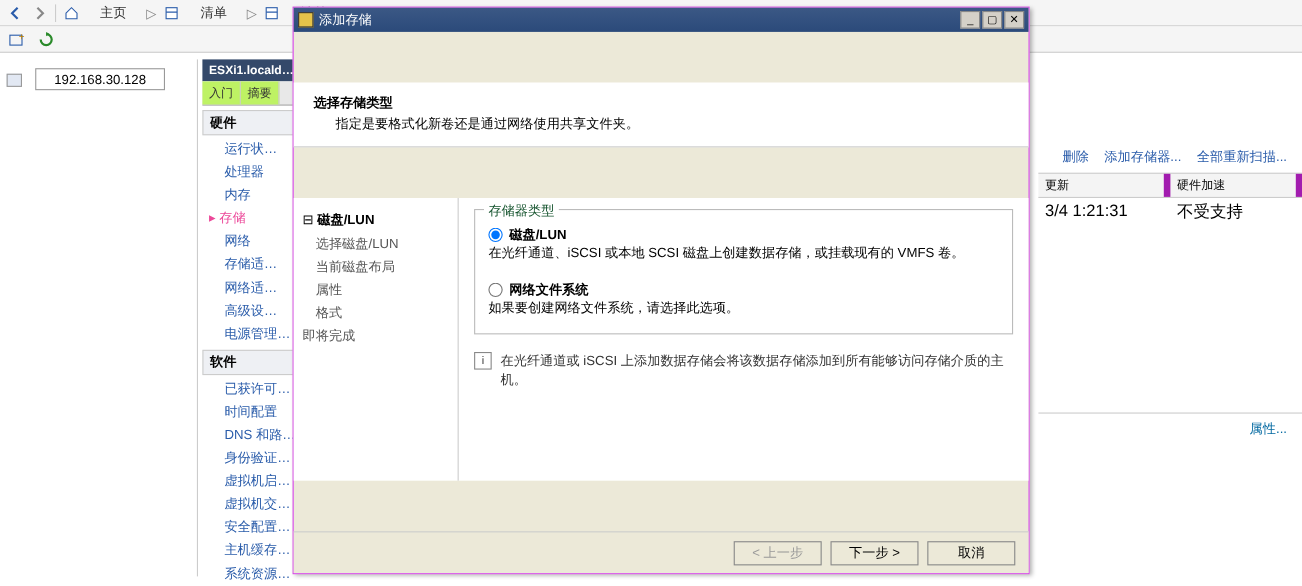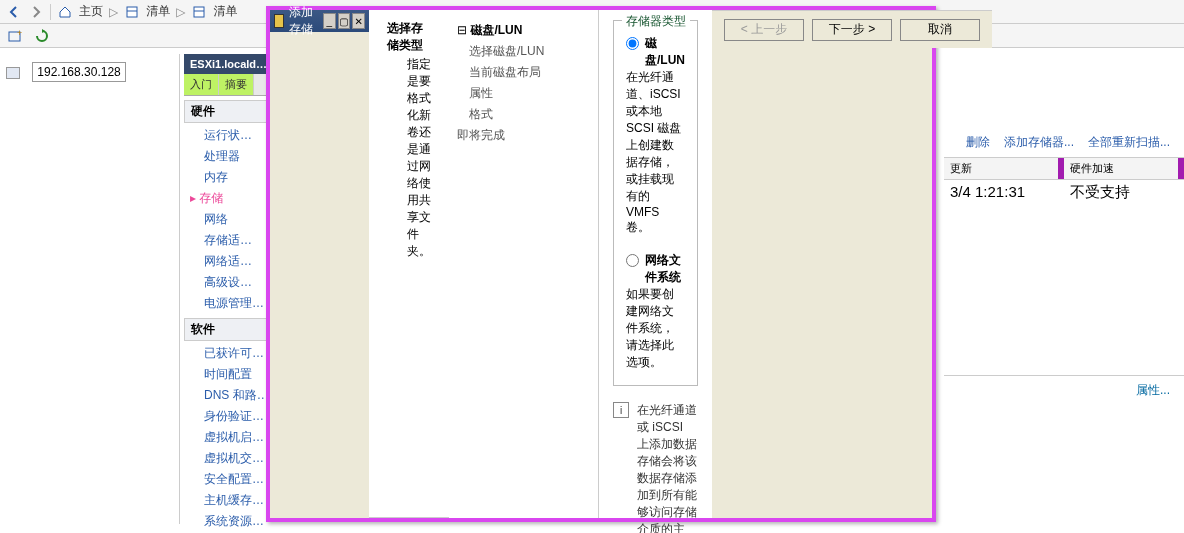--- a/index.html
+++ b/index.html
@@ -3,27 +3,27 @@
 <meta charset="utf-8">
 <style>
 * { box-sizing: border-box; margin: 0; padding: 0; font-family: "Microsoft YaHei", Tahoma, sans-serif; }
 body { background: #fff; width: 1184px; height: 533px; overflow: hidden; position: relative; font-size: 12px; }
 
 
 .toolbar { height: 24px; display: flex; align-items: center; gap: 2px; padding: 2px 4px; background: #f5f5f5; border-bottom: 1px solid #ccc; }
 .tb-btn { width: 20px; height: 18px; display: flex; align-items: center; justify-content: center; cursor: pointer; }
 .tb-sep { width: 1px; height: 16px; background: #ccc; margin: 0 2px; }
 .tb-home { color: #2a5caa; }
-.tb-label { color: #333; margin: 0 2px; }
+.tb-label { color: #333; margin: 0 14px; }
 .tb-arrow { color: #888; margin: 0 2px; }
 .toolbar2 { height: 24px; display: flex; align-items: center; gap: 6px; padding: 2px 6px; background: #f5f5f5; border-bottom: 1px solid #ccc; }
 
 
 .left-panel { position: absolute; left: 0; top: 54px; width: 180px; height: 470px; background: #fff; border-right: 1px solid #ccc; }
-.left-panel .ip-box { margin: 4px 6px; padding: 2px 4px; border: 1px solid #999; background: #fff; display: inline-block; }
+.left-panel .ip-box { margin: 4px 6px; padding: 2px 16px; border: 1px solid #999; background: #fff; display: inline-block; }
 .left-panel .ip-icon { display: inline-block; width: 14px; height: 12px; background: #e2e8f3; border: 1px solid #999; margin-right: 3px; vertical-align: middle; }
 
 
 .mid-panel { position: absolute; left: 184px; top: 54px; width: 85px; height: 374px; background: #fff; }
 .mid-header { background: #34496a; color: #fff; padding: 4px 6px; font-size: 11px; font-weight: bold; }
 .mid-tabs { display: flex; background: #e8e8e8; border-bottom: 1px solid #aaa; }
 .mid-tab { padding: 3px 6px; font-size: 11px; color: #333; background: #bef264; border-right: 1px solid #ccc; }
 .mid-box-hdr { background: #eef0f4; border: 1px solid #ccc; padding: 2px 6px; font-weight: bold; font-size: 12px; margin: 4px 0 2px 0; }
 .mid-item { color: #2a5caa; padding: 2px 6px 2px 20px; font-size: 12px; cursor: pointer; white-space: nowrap; }
 .mid-item.sel { color: #ec4899; }
@@ -33,21 +33,21 @@
 .right-panel { position: absolute; right: 0; top: 54px; width: 240px; height: 470px; background: #fff; }
 .right-links { display: flex; justify-content: flex-end; gap: 14px; padding: 10px 14px 6px; }
 .right-links a { color: #2a5caa; text-decoration: none; cursor: pointer; }
 .tbl-hdr { display: flex; border-top: 1px solid #ccc; border-bottom: 1px solid #ccc; background: #f4f4f4; font-size: 11px; }
 .tbl-hdr div { padding: 3px 6px; border-right: 6px solid #a21caf; flex: 1; }
 .tbl-row { display: flex; font-size: 15px; }
 .tbl-row div { padding: 3px 6px; flex: 1; }
 .prop-link { text-align: right; padding: 6px 14px; color: #0369a1; cursor: pointer; border-top: 1px solid #ccc; margin-top: 170px; }
 
 
-.dialog { position: absolute; left: 266px; top: 6px; width: 670px; height: 516px; border: 4px solid #d946ef; background: #ece9d8; box-shadow: 2px 2px 4px rgba(0,0,0,.3); display: flex; flex-direction: row; }
+.dialog { position: absolute; left: 266px; top: 6px; width: 670px; height: 516px; border: 1px solid #d946ef; background: #ece9d8; box-shadow: 2px 2px 4px rgba(0,0,0,.3); display: flex; flex-direction: column; gap: 46px; }
 .dlg-title { background: linear-gradient(#3b5885, #2b4a7a); color: #fff; height: 22px; display: flex; align-items: center; padding: 0 4px; font-size: 12px; }
 .dlg-title .ticon { width: 14px; height: 14px; background: #e5c34a; border: 1px solid #333; margin-right: 5px; }
 .dlg-title .spacer { flex: 1; }
 .dlg-btn { width: 18px; height: 16px; background: #d4d0c8; border: 1px solid #888; margin-left: 2px; display: flex; align-items: center; justify-content: center; font-size: 10px; cursor: pointer; color:#000; }
 
 .dlg-head { background: #fff; border-bottom: 1px solid #ccc; padding: 10px 18px 12px; }
 .dlg-head .t1 { font-weight: bold; font-size: 12px; }
 .dlg-head .t2 { font-size: 12px; margin-left: 20px; margin-top: 2px; }
 
 .dlg-body { flex: 1; display: flex; background: #fff; }

